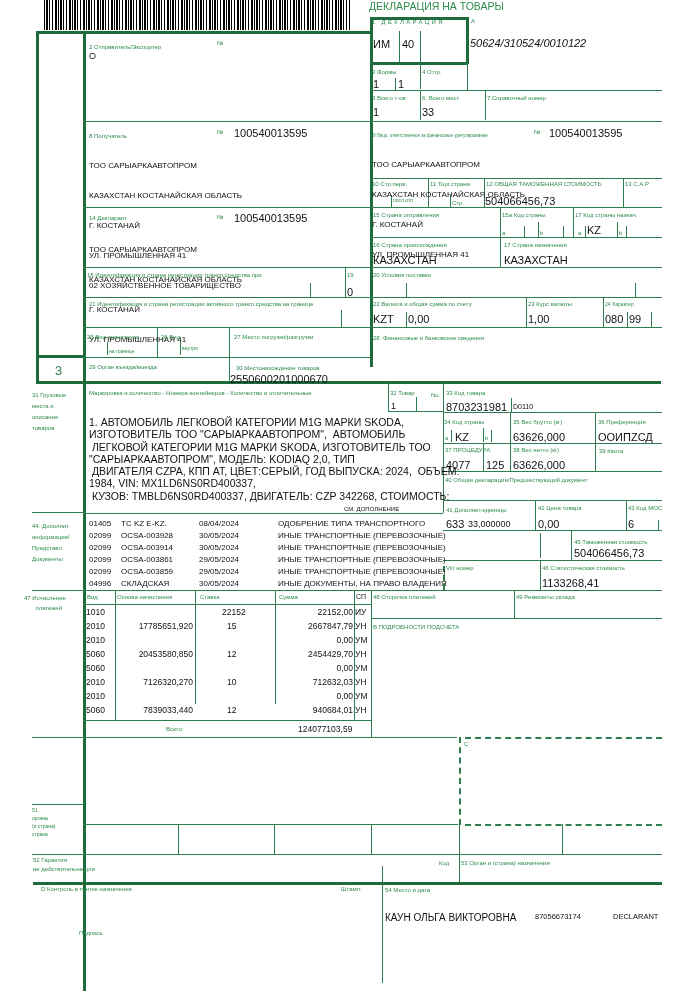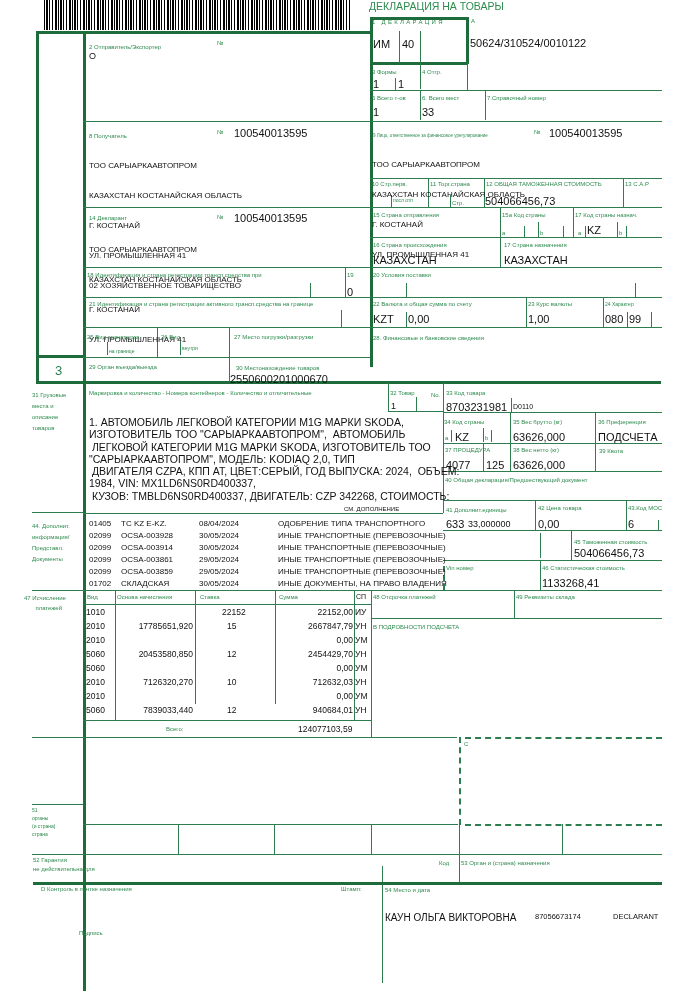--- a/index.html
+++ b/index.html
@@ -138,21 +138,21 @@
 <div class="hl" style="left:32px;top:854px;width:630px;"></div>
 
 <div class="vl" style="left:382px;top:866px;height:117px;"></div>
 <div class="vl" style="left:459px;top:854px;height:30px;"></div>
 <div class="hlT" style="left:33px;top:882px;width:629px;"></div>
 
 <div class="abs g" style="left:372px;top:19px;font-size:6px;letter-spacing:2.3px;">1 ДЕКЛАРАЦИЯ</div>
 <div class="val" style="left:373px;top:38px;">ИМ</div>
 <div class="val" style="left:402px;top:38px;">40</div>
 <div class="lbl" style="left:471px;top:18px;">A</div>
-<div class="val" style="left:470px;top:37px;">50624/310524/0010122</div>
+<div class="val" style="left:470px;top:37px;font-style:italic;">50624/310524/0010122</div>
 
 <div class="lbl" style="left:89px;top:44px;">2 Отправитель/Экспортер</div>
 <div class="lbl" style="left:217px;top:40px;">№</div>
 <div class="val9" style="left:89px;top:51px;">О</div>
 
 <div class="lbl" style="left:372px;top:69px;">3 Формы</div>
 <div class="val" style="left:373px;top:78px;">1</div>
 <div class="val" style="left:398px;top:78px;">1</div>
 <div class="lbl" style="left:422px;top:69px;">4 Отгр.</div>
 <div class="lbl" style="left:372px;top:95px;">5 Всего т-ов</div>
@@ -270,21 +270,21 @@
 <div class="val" style="left:446px;top:401px;">8703231981</div>
 <div class="abs" style="left:513px;top:403px;font-size:7px;color:#111;">D0110</div>
 
 <div class="lbl" style="left:444px;top:419px;">34 Код страны</div>
 <div class="lbl" style="left:445px;top:435px;">a</div>
 <div class="val" style="left:455px;top:431px;">KZ</div>
 <div class="lbl" style="left:485px;top:435px;">b</div>
 <div class="lbl" style="left:513px;top:419px;">35 Вес брутто (кг)</div>
 <div class="val" style="left:513px;top:431px;">63626,000</div>
 <div class="lbl" style="left:598px;top:419px;">36 Преференция</div>
-<div class="val" style="left:598px;top:431px;">ПОДСЧЕТА</div>
+<div class="val" style="left:598px;top:431px;">ООИПZСД</div>
 <div class="lbl" style="left:445px;top:447px;">37 ПРОЦЕДУРА</div>
 <div class="val" style="left:446px;top:459px;">4077</div>
 <div class="val" style="left:486px;top:459px;">125</div>
 <div class="lbl" style="left:513px;top:447px;">38 Вес нетто (кг)</div>
 <div class="val" style="left:513px;top:459px;">63626,000</div>
 <div class="lbl" style="left:599px;top:448px;">39 Квота</div>
 <div class="lbl" style="left:445px;top:477px;">40 Общая декларация/Предшествующий документ</div>
 
 <div class="lbl" style="left:446px;top:507px;">41 Дополнит.единицы</div>
 <div class="val" style="left:446px;top:518px;">633</div>
@@ -324,21 +324,21 @@
   <span style="left:110px">29/05/2024</span>
   <span style="left:189px">ИНЫЕ ТРАНСПОРТНЫЕ (ПЕРЕВОЗОЧНЫЕ)</span>
 </div>
 <div class="row44" style="top:567px;">
   <span style="left:0">02099</span>
   <span style="left:32px">OCSA-003859</span>
   <span style="left:110px">29/05/2024</span>
   <span style="left:189px">ИНЫЕ ТРАНСПОРТНЫЕ (ПЕРЕВОЗОЧНЫЕ)</span>
 </div>
 <div class="row44" style="top:579px;">
-  <span style="left:0">01702</span>
+  <span style="left:0">04996</span>
   <span style="left:32px">СКЛАДСКАЯ</span>
   <span style="left:110px">30/05/2024</span>
   <span style="left:189px">ИНЫЕ ДОКУМЕНТЫ, НА ПРАВО ВЛАДЕНИЯ</span>
 </div>
 
 <div class="lbl" style="left:574px;top:539px;">45 Таможенная стоимость</div>
 <div class="val" style="left:574px;top:547px;">504066456,73</div>
 <div class="lbl" style="left:446px;top:565px;">Vin номер</div>
 <div class="lbl" style="left:542px;top:565px;">46 Статистическая стоимость</div>
 <div class="val" style="left:542px;top:577px;">1133268,41</div>

